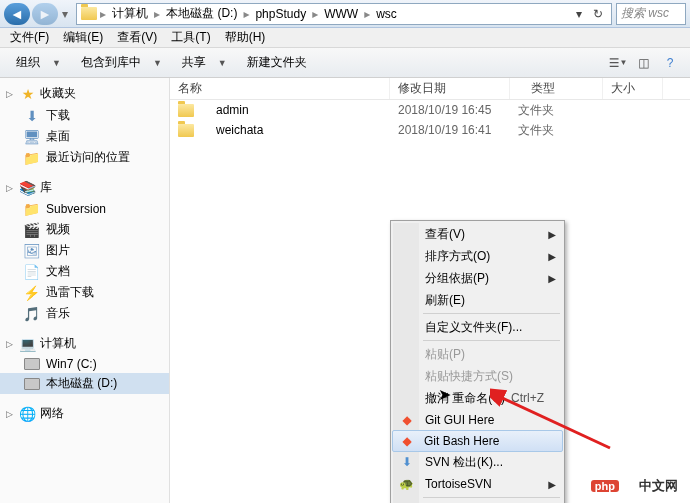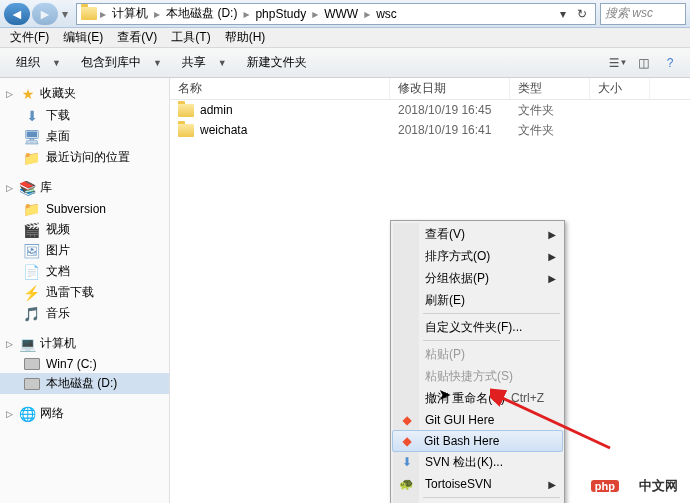--- a/index.html
+++ b/index.html
@@ -11,21 +11,21 @@
     .nav-btn { width: 26px; height: 22px; border-radius: 12px; background: linear-gradient(#5a9edb, #2a6eab); color: #fff; display: flex; align-items: center; justify-content: center; font-size: 14px; cursor: pointer; }
     .nav-btn.disabled { opacity: 0.4; }
     .history-dd { width: 14px; height: 22px; display: flex; align-items: center; justify-content: center; color: #666; cursor: pointer; }
     .addressbar { flex: 1; height: 22px; background: #fff; border: 1px solid #8fa8c0; margin: 0 4px; display: flex; align-items: center; padding: 0 4px; gap: 2px; }
     .folder-ico { width: 16px; height: 13px; background: linear-gradient(#fce8a0, #f0c850); border-radius: 1px; display: inline-block; position: relative; }
     .folder-ico::before { content: ''; position: absolute; top: -3px; left: 0; width: 7px; height: 3px; background: #f0c850; border-radius: 1px 1px 0 0; }
     .crumb { padding: 0 3px; cursor: pointer; }
     .crumb-sep { color: #888; padding: 0 1px; }
     .addr-actions { display: flex; gap: 1px; margin-left: auto; }
     .addr-act { width: 18px; height: 18px; display: flex; align-items: center; justify-content: center; color: #444; cursor: pointer; }
-    .searchbox { width: 86px; height: 22px; border: 1px solid #8fa8c0; background: #fff; display: flex; align-items: center; padding: 0 4px; color: #888; font-style: italic; }
+    .searchbox { width: 70px; height: 22px; border: 1px solid #8fa8c0; background: #fff; display: flex; align-items: center; padding: 0 4px; color: #888; font-style: italic; }
     
     
     .menubar { height: 20px; background: #f0f0f0; border-bottom: 1px solid #d8d8d8; display: flex; align-items: center; padding: 0 4px; gap: 2px; }
     .menu-item { padding: 2px 6px; cursor: pointer; }
     
     
     .toolbar { height: 30px; background: linear-gradient(#f8f8f8, #e8ecf0); border-bottom: 1px solid #d0d0d0; display: flex; align-items: center; padding: 0 8px; gap: 4px; }
     .tool-item { padding: 3px 8px; cursor: pointer; display: flex; align-items: center; gap: 12px; }
     .tool-dd { font-size: 9px; color: #555; }
     .tool-right { margin-left: auto; display: flex; gap: 2px; }
@@ -46,25 +46,25 @@
     .ico-net { color: #5090d0; }
     .ico-gen { color: #6090c0; }
     .ico-drive { width: 16px; height: 12px; background: #c8c8c8; border: 1px solid #888; border-radius: 1px; display: inline-block; }
     
     
     .content { flex: 1; background: #fff; position: relative; }
     .col-headers { height: 22px; border-bottom: 1px solid #e8e8e8; display: flex; align-items: center; color: #444; }
     .col { padding: 0 8px; border-right: 1px solid #f0f0f0; height: 100%; display: flex; align-items: center; cursor: pointer; }
     .col-name { width: 220px; }
     .col-date { width: 120px; }
-    .col-type { width: 80px; }
+    .col-type { width: 80px; margin-left: 13px; }
     .col-size { width: 60px; }
     .rows { }
     .row { display: flex; align-items: center; height: 20px; padding: 0; cursor: pointer; }
-    .cell-name { width: 220px; padding-left: 8px; display: flex; align-items: center; gap: 6px; }
+    .cell-name { width: 220px; padding-left: 8px; display: flex; align-items: center; gap: 22px; }
     .cell-date { width: 120px; padding-left: 8px; color: #666; }
     .cell-type { width: 80px; padding-left: 8px; color: #666; }
     
     
     .ctx { position: absolute; left: 220px; top: 142px; width: 175px; background: #f0f0f0; border: 1px solid #a0a0a0; box-shadow: 2px 2px 4px rgba(0,0,0,0.3); padding: 2px; }
     .ctx-icon-gutter { position: absolute; left: 2px; top: 2px; bottom: 2px; width: 26px; background: #e8e8e8; }
     .ctx-item { position: relative; height: 22px; display: flex; align-items: center; padding-left: 32px; padding-right: 18px; cursor: pointer; }
     .ctx-item:hover, .ctx-item.highlighted { background: linear-gradient(#e8f0fa, #d0e0f5); border: 1px solid #a8c8e8; border-radius: 2px; margin: -1px; padding-left: 31px; }
     .ctx-item.disabled { color: #999; }
     .ctx-sep { height: 1px; background: #d0d0d0; margin: 2px 2px 2px 30px; position: relative; }

